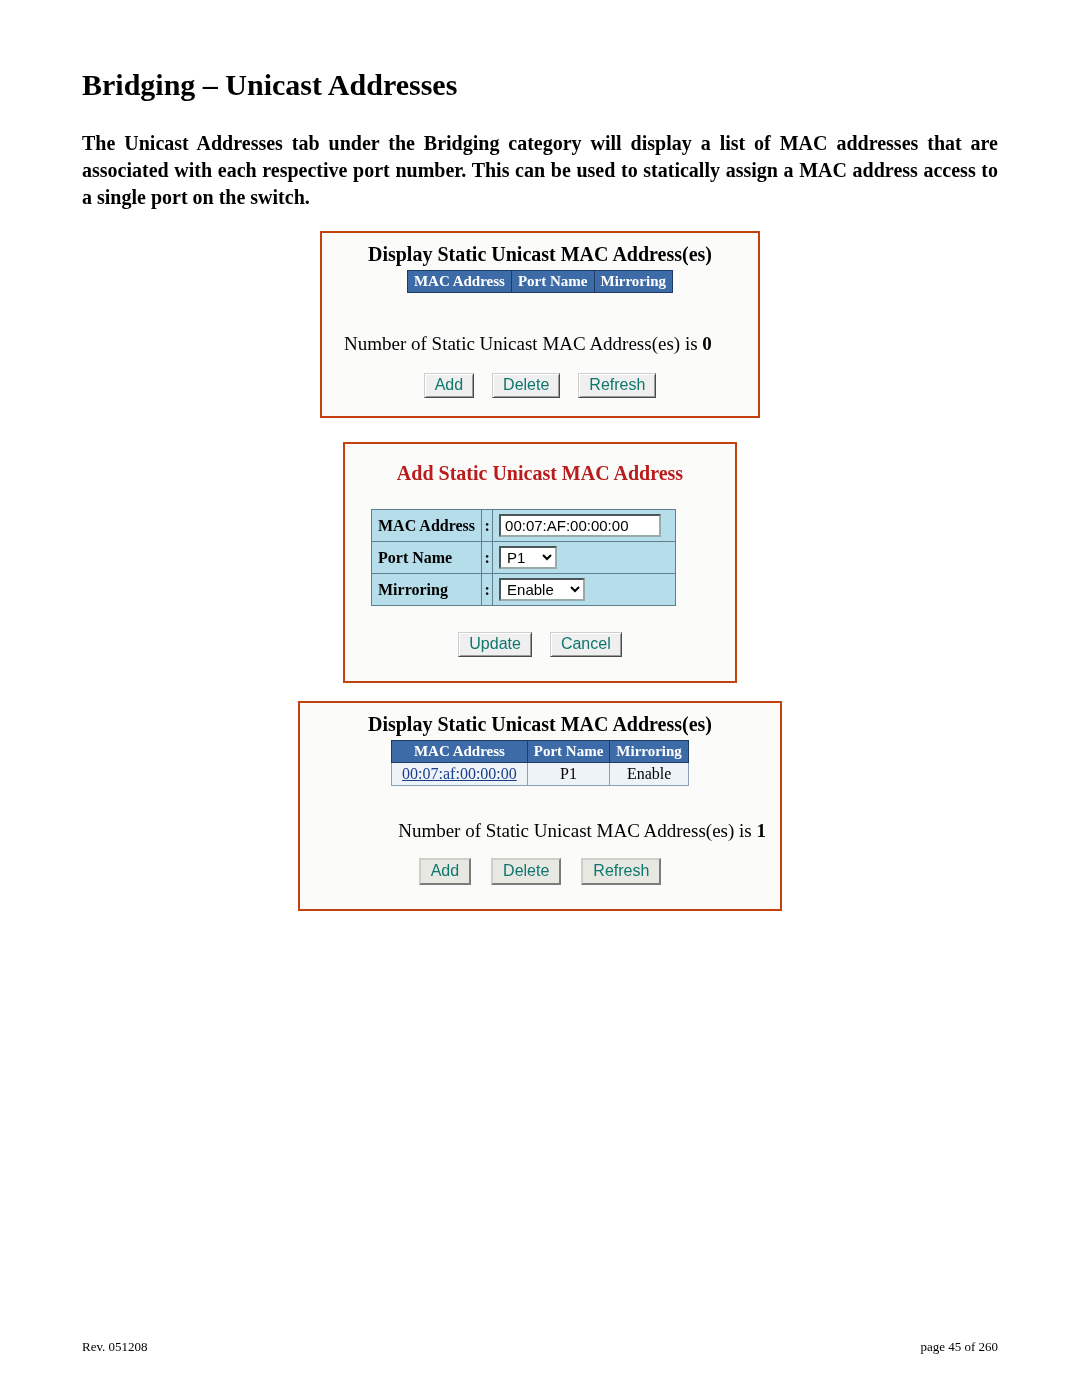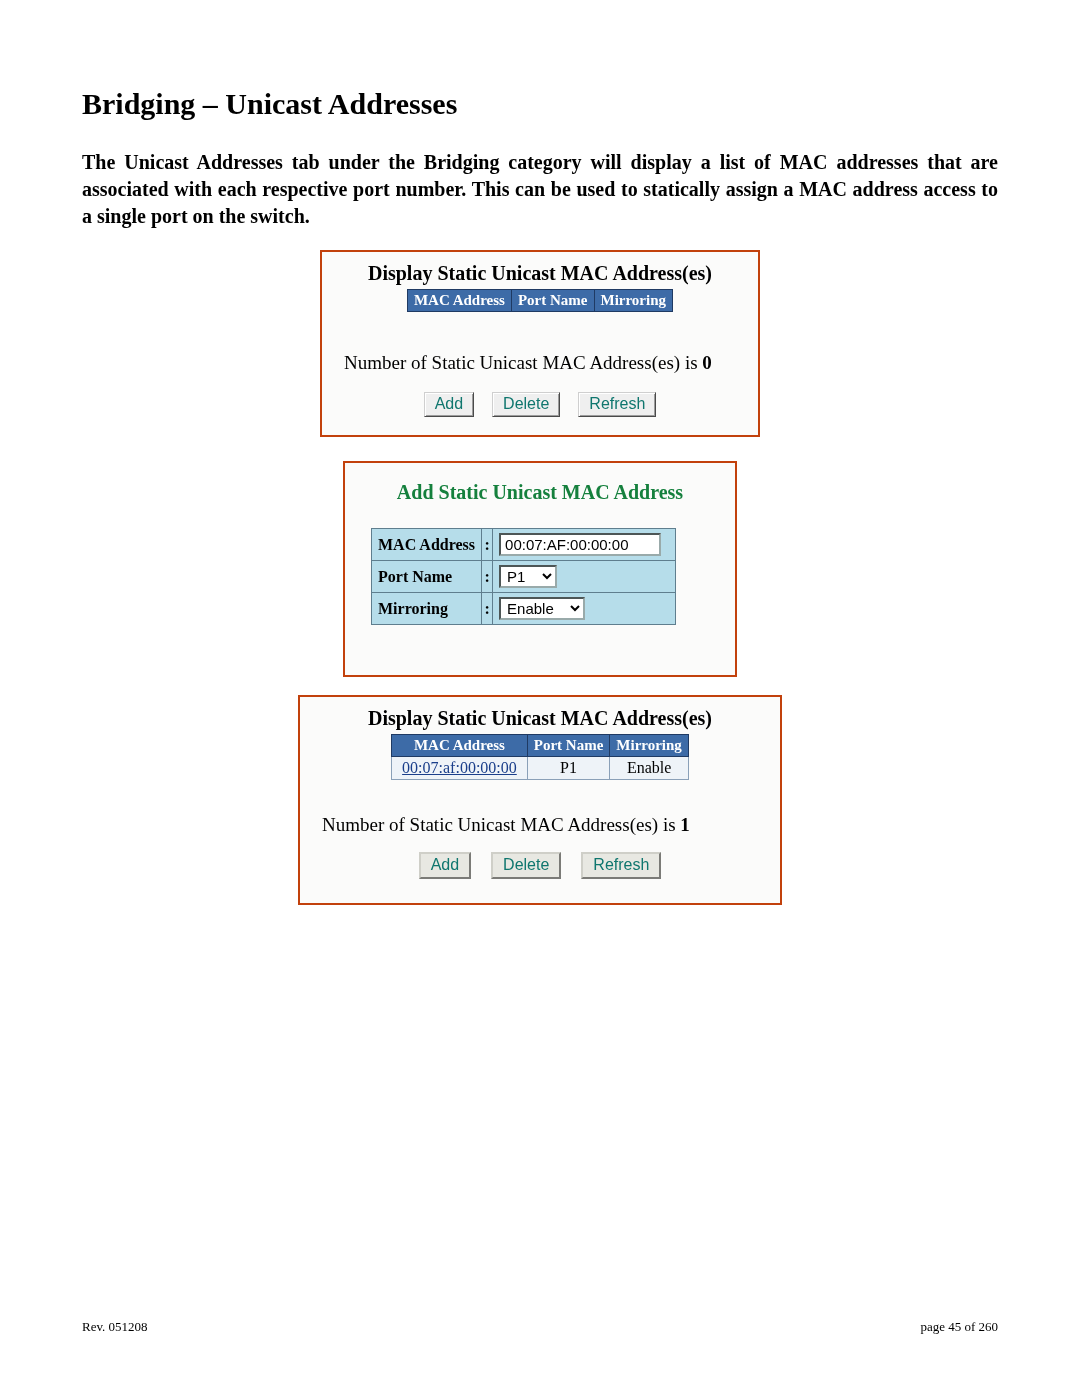--- a/index.html
+++ b/index.html
@@ -8,21 +8,21 @@
     background: #ffffff;
   }
   body {
     width: 1080px;
     min-height: 1397px;
     font-family: "Times New Roman", Times, serif;
     color: #000000;
     position: relative;
   }
   .page {
-    padding: 87px 82px 60px 82px;
+    padding: 68px 82px 60px 82px;
   }
   h1.title {
     font-size: 30px;
     font-weight: bold;
     margin: 0 0 28px 0;
   }
   p.body {
     font-size: 20px;
     line-height: 1.35;
     margin: 0 0 20px 0;
@@ -106,21 +106,21 @@
     cursor: pointer;
   }
 
   
   .panel.form .panel-inner {
     padding: 18px 26px 24px 26px;
   }
   .form-title {
     font-size: 20px;
     font-weight: bold;
-    color: #15803d;
+    color: #b91c1c;
     margin-bottom: 24px;
   }
   table.formtab {
     border-collapse: collapse;
     margin: 0 auto 26px 0;
   }
   table.formtab td {
     background: #b6ddea;
     border: 1px solid #5f7e8e;
     font-size: 16px;
@@ -155,37 +155,38 @@
     background: #ffffff;
     padding: 0 0 0 2px;
   }
   .sel.port { width: 58px; }
   .sel.mirr { width: 86px; }
 
   
   .panel.populated .count-line {
     margin-top: 34px;
     margin-bottom: 16px;
+    text-align: right;
   }
   .panel.populated .btnrow {
     gap: 20px;
     margin-bottom: 6px;
   }
   .panel.populated .btnrow .winbtn {
     background: #e8e8e2;
     border: 2px outset #cfcfc8;
     box-shadow: none;
   }
 
   
   .footer {
     position: absolute;
     left: 82px;
     right: 82px;
-    bottom: 62px;
+    bottom: 42px;
     font-size: 13px;
     display: flex;
     justify-content: space-between;
   }
 </style>
 </head>
 <body>
 
 <div class="page">
   <h1 class="title">Bridging – Unicast Addresses</h1>
@@ -243,20 +244,24 @@
           <td class="sep">:</td>
           <td class="fld">
             <select class="sel mirr">
               <option>Enable</option>
             </select>
           </td>
         </tr>
       </tbody>
         </table>
 
+      <div class="btnrow">
+        <button class="winbtn">Update</button>
+        <button class="winbtn">Cancel</button>
+      </div>
     </div>
   </div>
 
 
   <div class="panel populated" style="width:480px; margin-top:-6px;">
     <div class="panel-inner">
       <div class="panel-title">Display Static Unicast MAC Address(es)</div>
       <table class="hdrtab">
         <tbody>
             <tr>

